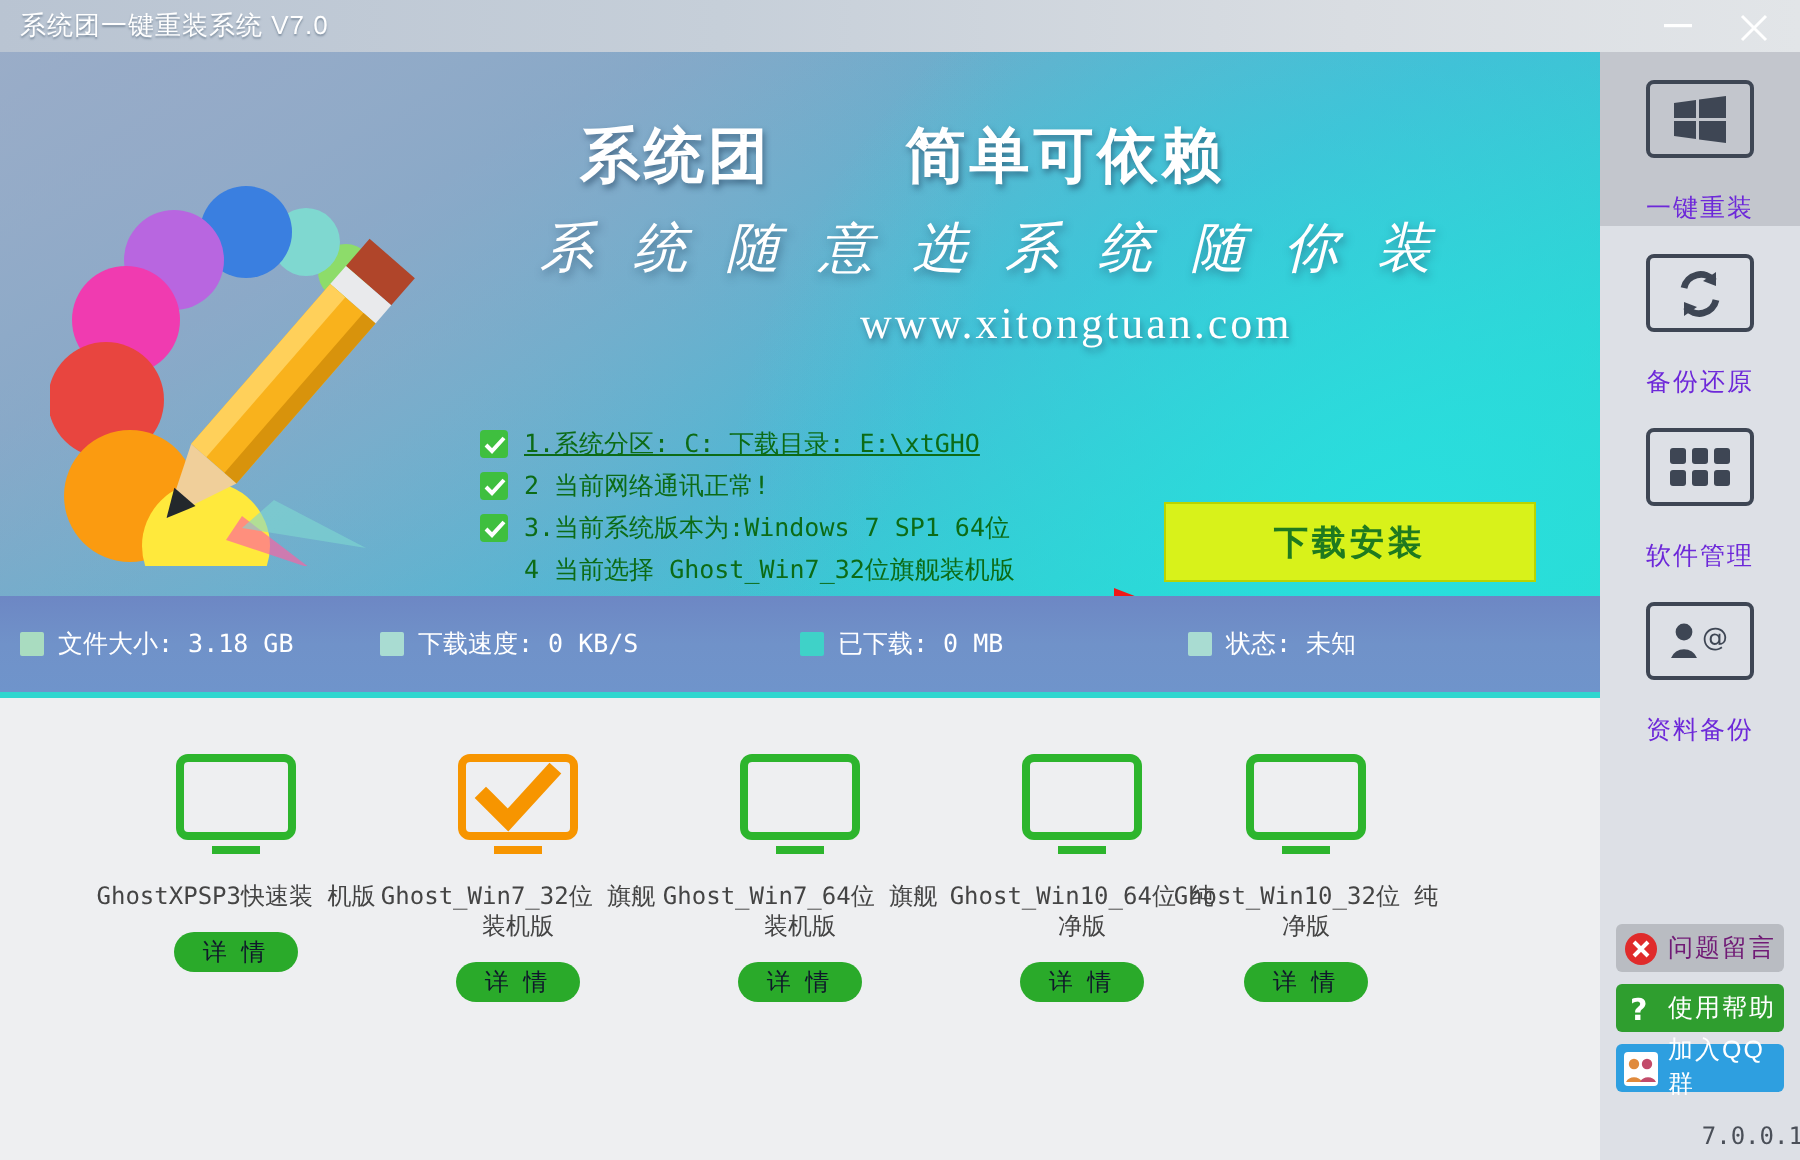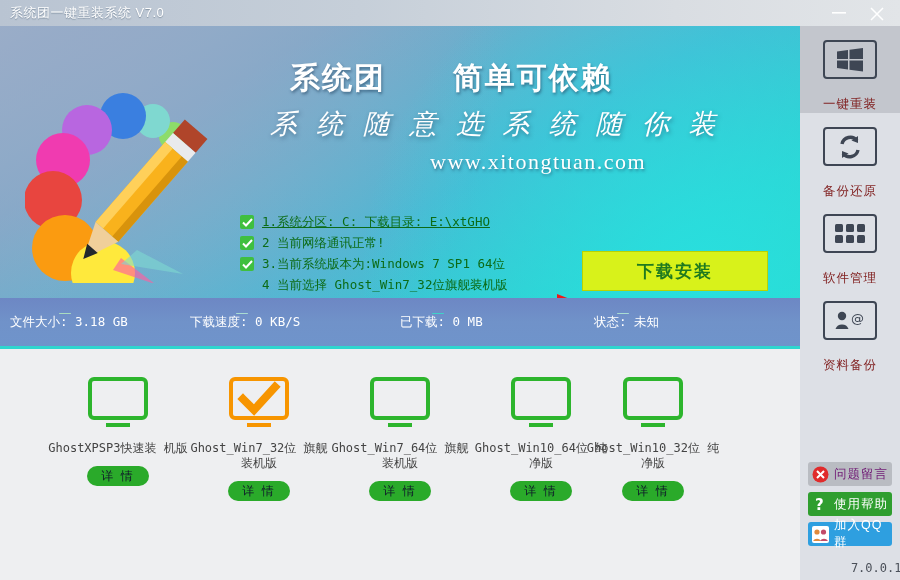--- a/index.html
+++ b/index.html
@@ -89,21 +89,21 @@
   .red-arrow{position:absolute;left:495px;top:268px;}
 
   
   .statusbar{
     position:absolute;left:0;top:298px;width:800px;height:48px;
     background:linear-gradient(to bottom,#6d87c4 0%,#7092c9 50%,#6f94cb 100%);
     border-bottom:3px solid #2fd6cf;
   }
   .st-item{
     position:absolute;top:15px;height:18px;
-    display:flex;align-items:center;white-space:nowrap;flex-direction:column;
+    display:flex;align-items:center;white-space:nowrap;
   }
   .st-sq{width:12px;height:12px;margin-right:7px;border-radius:1px;}
   .st-text{font-size:12.5px;color:#ffffff;
     font-family:"DejaVu Sans Mono","Liberation Mono",monospace;}
   .st-0{left:10px;} .st-1{left:190px;} .st-2{left:400px;} .st-3{left:578px;margin-left:16px;}
 
   
   .cards{
     position:absolute;left:0;top:349px;width:800px;height:231px;
     background:#eeeff1;
@@ -131,21 +131,21 @@
     position:relative;width:100px;height:87px;cursor:pointer;
     display:flex;flex-direction:column;align-items:center;
   }
   .nav-item.active{background:#c3c6cd;}
   .nav-ico{
     margin-top:14px;width:50px;height:38px;
     border:2px solid #3e4654;border-radius:4px;
     display:flex;align-items:center;justify-content:center;
     background:transparent;
   }
-  .nav-label{margin-top:17px;font-size:12.5px;color:#7f1d1d;letter-spacing:1px;}
+  .nav-label{margin-top:17px;font-size:12.5px;color:#6d28d9;letter-spacing:1px;}
 
   .side-btn{
     position:absolute;left:8px;width:84px;height:24px;border-radius:3px;
     display:flex;align-items:center;cursor:pointer;
   }
   .sb-ico{width:17px;height:17px;margin-left:4px;margin-right:5px;
     display:flex;align-items:center;justify-content:center;flex:none;}
   .sb-label{font-size:12.5px;letter-spacing:1px;}
   .sb-msg{top:436px;background:#b9bcc2;}
   .sb-msg .sb-label{color:#701a75;}

